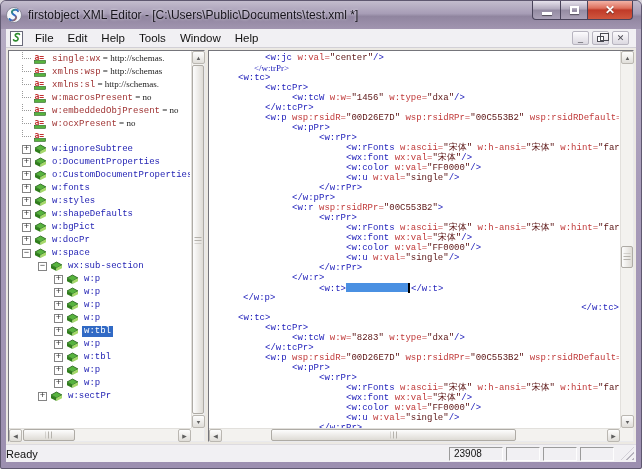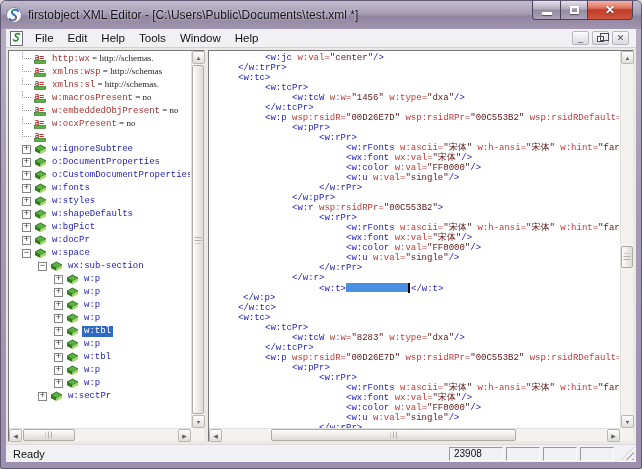--- a/index.html
+++ b/index.html
@@ -74,21 +74,21 @@
     border:1px solid #bab7b1;border-radius:2px;color:#5f5f5f;display:flex;align-items:center;justify-content:center;}
   .sb-btn .arr{font-size:6px;line-height:6px;transform:scaleY(.9);}
   .sb-thumb{position:absolute;background:linear-gradient(90deg,#fdfdfd,#dedbd5);border:1px solid #aeaba5;border-radius:2px;}
   .sb-h .sb-thumb{background:linear-gradient(180deg,#fdfdfd,#dedbd5);}
   .sb-thumb::after{content:"";position:absolute;left:50%;top:50%;transform:translate(-50%,-50%);}
   .sb-v .sb-thumb::after{width:7px;height:7px;background:repeating-linear-gradient(180deg,#b5b2ac 0 1px,transparent 1px 3px);}
   .sb-h .sb-thumb::after{width:7px;height:7px;background:repeating-linear-gradient(90deg,#b5b2ac 0 1px,transparent 1px 3px);}
   .sb-corner{position:absolute;right:0;bottom:0;width:13px;height:13px;background:#f3f2ef;}
   
   .statusbar{position:absolute;left:5px;right:5px;bottom:6px;height:18px;background:#f1f0f3;
-    display:flex;align-items:center;font-size:11px;color:#111;padding-left:7px;border-top:1px solid #dddbe0;gap:39px;}
+    display:flex;align-items:center;font-size:11px;color:#111;border-top:1px solid #dddbe0;gap:39px;}
   .status-cells{margin-left:auto;display:flex;gap:3px;margin-right:22px;}
   .status-cell{height:14px;border:1px solid;border-color:#9b9b9b #fdfdfd #fdfdfd #9b9b9b;background:#f1f0f3;
     font-size:10px;line-height:12px;padding:0 4px;min-width:34px;}
   .status-cell.first{min-width:54px;}
   .resize-grip{position:absolute;right:2px;bottom:2px;width:13px;height:13px;
     background:repeating-linear-gradient(-45deg,#b6b3bd 0 1.5px,transparent 1.5px 4.5px);
     clip-path:polygon(100% 0,100% 100%,0 100%);}
 </style>
 </head>
 <body>
@@ -149,21 +149,21 @@
     <div class="pane tree-pane">
       <div class="tree-rows" id="tree-rows">
           <div class="tree-row" style="padding-left: 12px;">
             <span class="conn"></span>
             <span class="tree-icon">
               <svg width="13" height="11" viewBox="0 0 13 11">
                 <rect x="0.5" y="7.5" width="11" height="2.8" fill="#57b33e" stroke="#1e5c14" stroke-width="0.6"></rect>
                 <text x="0.5" y="7" font-size="8" font-weight="bold" fill="#c03030" font-family="monospace">a=</text>
               </svg>
             </span>
-            <span class="tree-label"><span class="tn-attr">http:wx</span><span class="tv"> = http://schemas.</span></span>
+            <span class="tree-label"><span class="tn-attr">single:wx</span><span class="tv"> = http://schemas.</span></span>
           </div>
           <div class="tree-row" style="padding-left: 12px;">
             <span class="conn"></span>
             <span class="tree-icon">
               <svg width="13" height="11" viewBox="0 0 13 11">
                 <rect x="0.5" y="7.5" width="11" height="2.8" fill="#57b33e" stroke="#1e5c14" stroke-width="0.6"></rect>
                 <text x="0.5" y="7" font-size="8" font-weight="bold" fill="#c03030" font-family="monospace">a=</text>
               </svg>
             </span>
             <span class="tree-label"><span class="tn-attr">xmlns:wsp</span><span class="tv"> = http://schemas</span></span>
@@ -455,21 +455,21 @@
         <div class="sb-btn" style="right:0;">
             <span class="arr">▶</span>
           </div>
       </div>
       <div class="sb-corner"></div>
     </div>
 
     <div class="pane xml-pane">
       <div class="xml-lines" id="xml-lines">
           <div class="xml-line" style="padding-left: 55px;"><span class="tg">&lt;w:jc</span> <span class="at">w:val=</span><span class="vl">"center"</span><span class="tg">/&gt;</span></div>
-          <div class="xml-line" style="padding-left: 28px;"><span class="tg">&lt;/w:trPr</span><span class="tg">&gt;</span></div>
+          <div class="xml-line" style="padding-left: 44px; font-family: Liberation Serif, serif;"><span class="tg">&lt;/w:trPr</span><span class="tg">&gt;</span></div>
           <div class="xml-line" style="padding-left: 28px;"><span class="tg">&lt;w:tc</span><span class="tg">&gt;</span></div>
           <div class="xml-line" style="padding-left: 55px;"><span class="tg">&lt;w:tcPr</span><span class="tg">&gt;</span></div>
           <div class="xml-line" style="padding-left: 82px;"><span class="tg">&lt;w:tcW</span> <span class="at">w:w=</span><span class="vl">"1456"</span> <span class="at">w:type=</span><span class="vl">"dxa"</span><span class="tg">/&gt;</span></div>
           <div class="xml-line" style="padding-left: 55px;"><span class="tg">&lt;/w:tcPr</span><span class="tg">&gt;</span></div>
           <div class="xml-line" style="padding-left: 55px;"><span class="tg">&lt;w:p</span> <span class="at">wsp:rsidR=</span><span class="vl">"00D26E7D"</span> <span class="at">wsp:rsidRPr=</span><span class="vl">"00C553B2"</span> <span class="at">wsp:rsidRDefault=</span></div>
           <div class="xml-line" style="padding-left: 82px;"><span class="tg">&lt;w:pPr</span><span class="tg">&gt;</span></div>
           <div class="xml-line" style="padding-left: 109px;"><span class="tg">&lt;w:rPr</span><span class="tg">&gt;</span></div>
           <div class="xml-line" style="padding-left: 136px;"><span class="tg">&lt;w:rFonts</span> <span class="at">w:ascii=</span><span class="vl">"宋体"</span> <span class="at">w:h-ansi=</span><span class="vl">"宋体"</span> <span class="at">w:hint=</span><span class="vl">"fareast"</span></div>
           <div class="xml-line" style="padding-left: 136px;"><span class="tg">&lt;wx:font</span> <span class="at">wx:val=</span><span class="vl">"宋体"</span><span class="tg">/&gt;</span></div>
           <div class="xml-line" style="padding-left: 136px;"><span class="tg">&lt;w:color</span> <span class="at">w:val=</span><span class="vl">"FF0000"</span><span class="tg">/&gt;</span></div>
@@ -479,21 +479,21 @@
           <div class="xml-line" style="padding-left: 82px;"><span class="tg">&lt;w:r</span> <span class="at">wsp:rsidRPr=</span><span class="vl">"00C553B2"</span><span class="tg">&gt;</span></div>
           <div class="xml-line" style="padding-left: 109px;"><span class="tg">&lt;w:rPr</span><span class="tg">&gt;</span></div>
           <div class="xml-line" style="padding-left: 136px;"><span class="tg">&lt;w:rFonts</span> <span class="at">w:ascii=</span><span class="vl">"宋体"</span> <span class="at">w:h-ansi=</span><span class="vl">"宋体"</span> <span class="at">w:hint=</span><span class="vl">"fareast"</span></div>
           <div class="xml-line" style="padding-left: 136px;"><span class="tg">&lt;wx:font</span> <span class="at">wx:val=</span><span class="vl">"宋体"</span><span class="tg">/&gt;</span></div>
           <div class="xml-line" style="padding-left: 136px;"><span class="tg">&lt;w:color</span> <span class="at">w:val=</span><span class="vl">"FF0000"</span><span class="tg">/&gt;</span></div>
           <div class="xml-line" style="padding-left: 136px;"><span class="tg">&lt;w:u</span> <span class="at">w:val=</span><span class="vl">"single"</span><span class="tg">/&gt;</span></div>
           <div class="xml-line" style="padding-left: 109px;"><span class="tg">&lt;/w:rPr</span><span class="tg">&gt;</span></div>
           <div class="xml-line" style="padding-left: 82px;"><span class="tg">&lt;/w:r</span><span class="tg">&gt;</span></div>
           <div class="xml-line" style="padding-left: 109px;"><span class="tg">&lt;w:t</span><span class="tg">&gt;</span><span class="sel-block"></span><span class="caret"></span><span class="tg">&lt;/w:t</span><span class="tg">&gt;</span></div>
           <div class="xml-line" style="padding-left: 33px;"><span class="tg">&lt;/w:p</span><span class="tg">&gt;</span></div>
-          <div class="xml-line" style="padding-left: 28px;"><span class="tg">&lt;/w:tc</span><span class="tg">&gt;</span></div>
+          <div class="xml-line" style="padding-left: 28px; text-align: right;"><span class="tg">&lt;/w:tc</span><span class="tg">&gt;</span></div>
           <div class="xml-line" style="padding-left: 28px;"><span class="tg">&lt;w:tc</span><span class="tg">&gt;</span></div>
           <div class="xml-line" style="padding-left: 55px;"><span class="tg">&lt;w:tcPr</span><span class="tg">&gt;</span></div>
           <div class="xml-line" style="padding-left: 82px;"><span class="tg">&lt;w:tcW</span> <span class="at">w:w=</span><span class="vl">"8283"</span> <span class="at">w:type=</span><span class="vl">"dxa"</span><span class="tg">/&gt;</span></div>
           <div class="xml-line" style="padding-left: 55px;"><span class="tg">&lt;/w:tcPr</span><span class="tg">&gt;</span></div>
           <div class="xml-line" style="padding-left: 55px;"><span class="tg">&lt;w:p</span> <span class="at">wsp:rsidR=</span><span class="vl">"00D26E7D"</span> <span class="at">wsp:rsidRPr=</span><span class="vl">"00C553B2"</span> <span class="at">wsp:rsidRDefault=</span></div>
           <div class="xml-line" style="padding-left: 82px;"><span class="tg">&lt;w:pPr</span><span class="tg">&gt;</span></div>
           <div class="xml-line" style="padding-left: 109px;"><span class="tg">&lt;w:rPr</span><span class="tg">&gt;</span></div>
           <div class="xml-line" style="padding-left: 136px;"><span class="tg">&lt;w:rFonts</span> <span class="at">w:ascii=</span><span class="vl">"宋体"</span> <span class="at">w:h-ansi=</span><span class="vl">"宋体"</span> <span class="at">w:hint=</span><span class="vl">"fareast"</span></div>
           <div class="xml-line" style="padding-left: 136px;"><span class="tg">&lt;wx:font</span> <span class="at">wx:val=</span><span class="vl">"宋体"</span><span class="tg">/&gt;</span></div>
           <div class="xml-line" style="padding-left: 136px;"><span class="tg">&lt;w:color</span> <span class="at">w:val=</span><span class="vl">"FF0000"</span><span class="tg">/&gt;</span></div>

